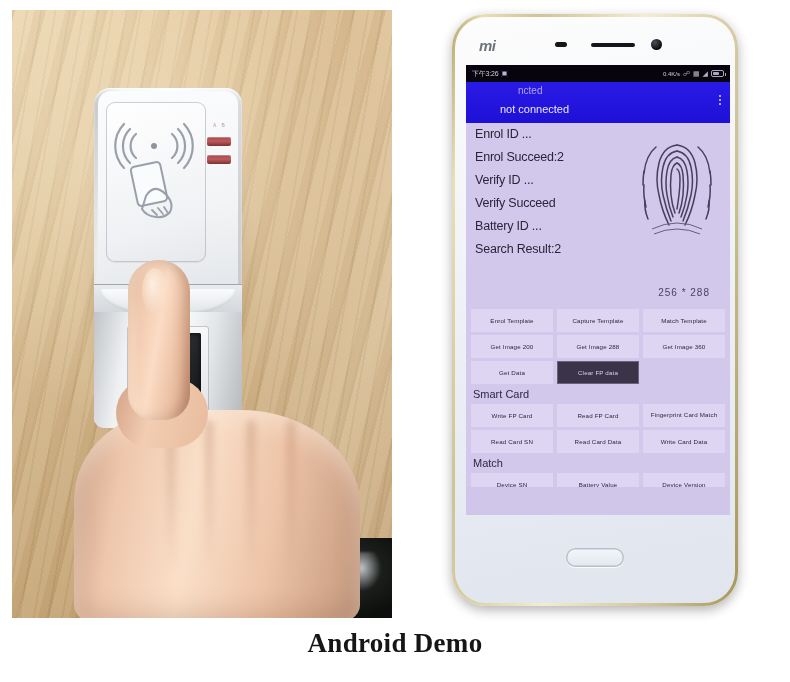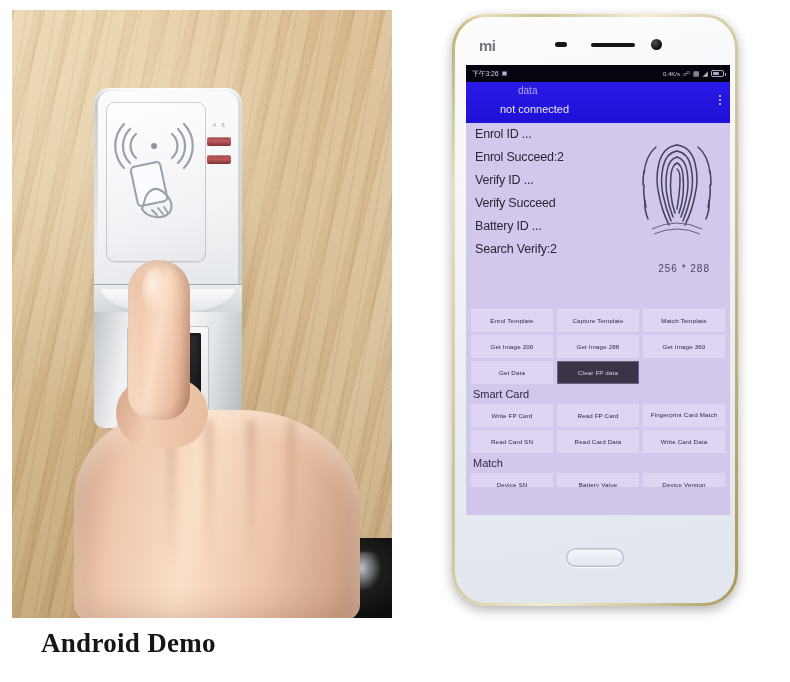--- a/index.html
+++ b/index.html
@@ -191,21 +191,21 @@
     padding: 3px;
     box-shadow: 0 4px 12px rgba(0,0,0,0.30);
   }
   .phone-inner {
     position: relative;
     width: 100%; height: 100%;
     border-radius: 31px;
     background: linear-gradient(170deg, #fdfdfd 0%, #eef1f6 45%, #e0e5ee 100%);
     overflow: hidden;
   }
-  .bezel-top { position:absolute; left:0; right:0; top:0; height:48px; }
+  .bezel-top { position:absolute; left:0; right:0; top:0; height:48px;font-style:italic; }
   .mi-logo {
     position:absolute; left:24px; top:20px;
     font-size:15px; font-weight:bold; color:#6f737a;
     letter-spacing:-0.5px;
     font-family:"Liberation Sans", sans-serif;
   }
   .prox-sensor {
     position:absolute; left:100px; top:25px; width:12px; height:5px;
     border-radius:3px; background:#15161a;
   }
@@ -280,21 +280,21 @@
   }
   .status-lines {
     position:absolute; left:9px; top:5px; width:160px;
   }
   .status-lines div {
     font-size:12.5px; color:#2b2438; line-height:1; margin-bottom:10.5px;
     font-family:"Liberation Sans", sans-serif;
     letter-spacing:-0.2px;
   }
   .dims {
-    position:absolute; right:20px; top:140px;
+    position:absolute; right:20px; top:164px;
     font-size:10px; color:#4b4360; letter-spacing:1px;
     filter: blur(0.3px);
   }
   .faint-line {
     position:absolute; left:10px; top:176px;
     font-size:5px; color:#a79ec6; letter-spacing:0.6px; filter:blur(0.5px);
   }
 
   .btn-grid {
     position:absolute; left:5px; right:5px; top:186px;
@@ -331,27 +331,26 @@
     bottom:36px; width:58px; height:19px;
     border-radius:11px;
     background: linear-gradient(180deg,#f4f6fa,#e2e7ef);
     box-shadow: inset 0 0 0 1.4px #b9c0cc, 0 1px 1px rgba(255,255,255,0.9);
   }
 
   
   #caption {
     position:absolute;
     left:0; right:0; top:628px;
-    text-align:left;
+    text-align:center;
     font-family:"Liberation Serif", serif;
     font-weight:bold;
     font-size:27px;
     color:#161616;
     letter-spacing:0.3px;
-    margin-left:41px;
   }
 </style>
 </head>
 <body>
 
 <div id="page">
 
   <div id="left-photo">
     <div class="wood"></div>
     <div class="wood-grain"></div>
@@ -424,21 +423,21 @@
           <div class="sb-right">
             <span class="sb-rate">0.4K/s</span>
             <span class="sb-ico">☍</span>
             <span class="sb-ico">▦</span>
             <span class="sb-ico">◢</span>
             <span class="sb-batt"></span>
           </div>
         </div>
 
         <div class="actionbar">
-          <div class="ab-ghost">data</div>
+          <div class="ab-ghost">ncted</div>
           <div class="ab-title">not connected</div>
           <div class="ab-overflow">
             <i></i>
               <i></i>
               <i></i>
           </div>
         </div>
 
         <div class="content">
 
@@ -468,21 +467,21 @@
               <path d="M16 101 q11 -5 23 -5 q12 0 23 5"></path>
             </g>
           </svg>
 
           <div class="status-lines">
             <div>Enrol ID ...</div>
             <div>Enrol Succeed:2</div>
             <div>Verify ID ...</div>
             <div>Verify Succeed</div>
             <div>Battery ID ...</div>
-            <div>Search Verify:2</div>
+            <div>Search Result:2</div>
           </div>
 
           <div class="dims">256 * 288</div>
           <div class="faint-line"></div>
 
           <div class="btn-grid">
 
             <button class="btn">Enrol Template</button>
             <button class="btn">Capture Template</button>
             <button class="btn">Match Template</button>

